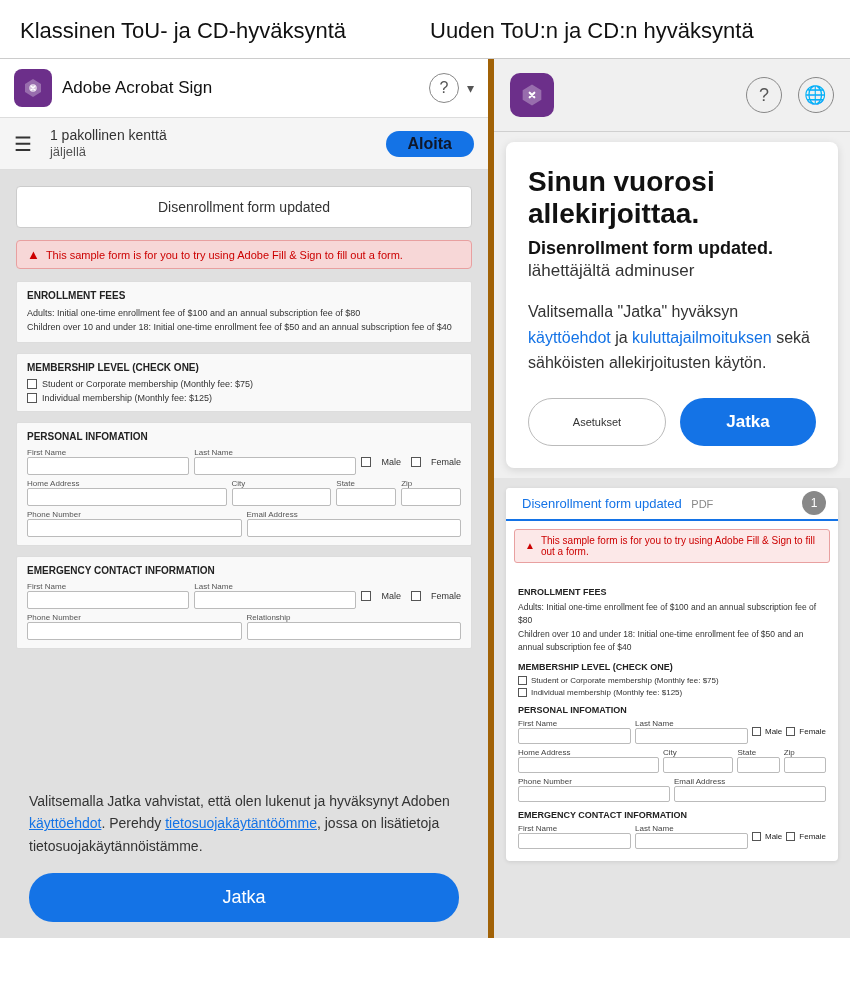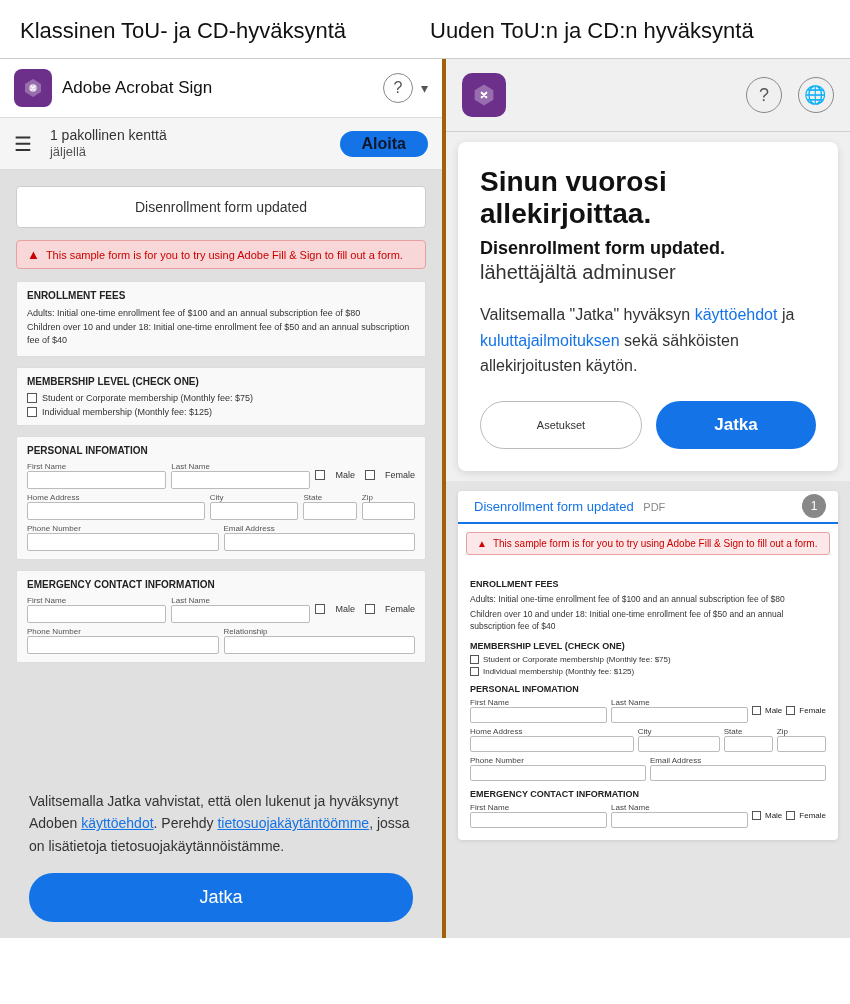--- a/index.html
+++ b/index.html
@@ -32,25 +32,25 @@
 
     .panels-row {
       display: flex;
       width: 850px;
       height: 880px;
       border-top: 1px solid #ccc;
     }
 
     
     .left-panel {
-      width: 446px;
+      width: 494px;
       background: #e8e8e8;
       display: flex;
       flex-direction: column;
-      border-right: 4px solid #a16207;
+      border-right: 6px solid #a16207;
       overflow: hidden;
     }
 
     .left-header {
       background: #fff;
       display: flex;
       align-items: center;
       padding: 10px 14px;
       border-bottom: 1px solid #ddd;
     }
@@ -313,21 +313,21 @@
       color: #111;
       margin-bottom: 8px;
     }
     .sign-subtitle {
       font-size: 18px;
       font-weight: 700;
       color: #111;
       margin-bottom: 2px;
     }
     .sign-sender {
-      font-size: 20px;
+      font-size: 17px;
       color: #333;
       margin-bottom: 18px;
     }
     .sign-desc {
       font-size: 16px;
       color: #333;
       line-height: 1.6;
       margin-bottom: 22px;
     }
     .sign-desc a, .sign-desc-link {

